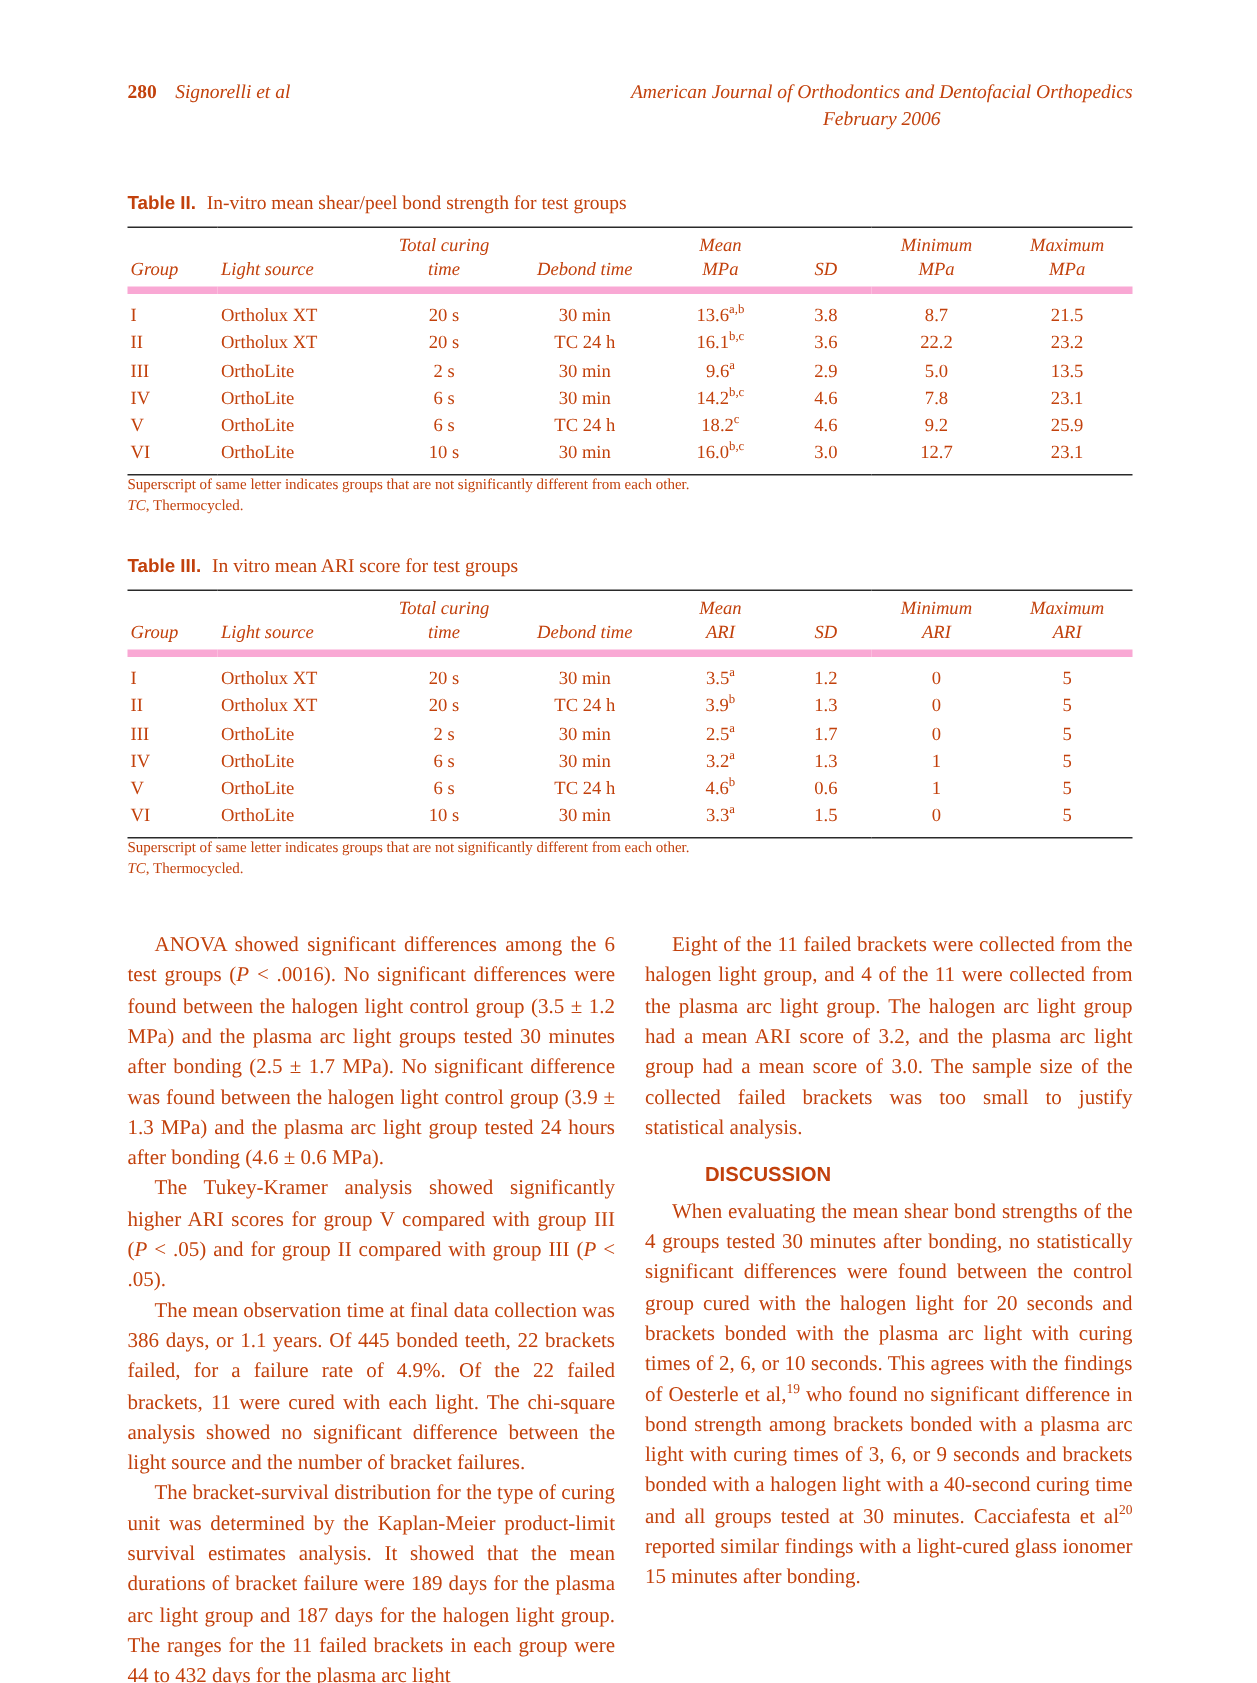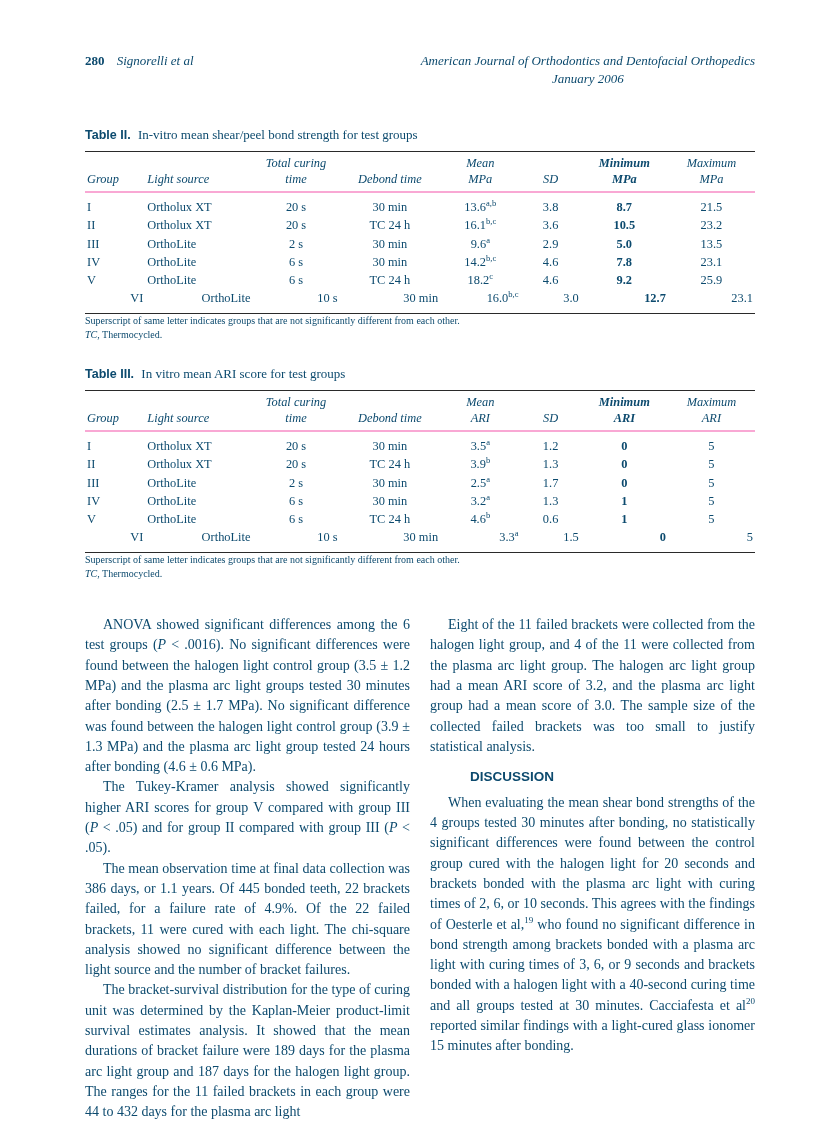--- a/index.html
+++ b/index.html
@@ -4,21 +4,21 @@
 <style>
   * { margin: 0; padding: 0; box-sizing: border-box; }
   html, body { background: #ffffff; }
   .page {
     width: 838px;
     height: 1122px;
     margin: 0 auto;
     background: #ffffff;
     padding: 52px 83px 30px 85px;
     font-family: "Liberation Serif", "DejaVu Serif", serif;
-    color: #0c4a6e;
+    color: #c2410c;
     overflow: hidden;
   }
   
   .page-header {
     display: flex;
     justify-content: space-between;
     align-items: flex-start;
     font-size: 13px;
     line-height: 1.35;
     margin-bottom: 40px;
@@ -37,32 +37,32 @@
     line-height: 1.3;
     border-bottom: 1px solid #2a2a2a;
   }
   .data-table thead th {
     font-style: italic;
     font-weight: 400;
     vertical-align: bottom;
     text-align: center;
     padding: 3px 2px 4px;
     border-top: 1px solid #2a2a2a;
-    border-bottom: 2px solid #f9a8d4;
+    border-bottom: 5px solid #f9a8d4;
   }
   .data-table td { padding: 1px 2px; text-align: center; }
   .data-table tbody tr:first-child td { padding-top: 6px; }
-  .data-table tbody tr:last-child td { padding-bottom: 7px; text-align: right; }
+  .data-table tbody tr:last-child td { padding-bottom: 7px; }
   .data-table th:nth-child(1), .data-table td:nth-child(1) { text-align: left; width: 9%; }
   .data-table th:nth-child(2), .data-table td:nth-child(2) { text-align: left; width: 16%; }
   .data-table th:nth-child(3), .data-table td:nth-child(3) { width: 13%; }
   .data-table th:nth-child(4), .data-table td:nth-child(4) { width: 15%; }
   .data-table th:nth-child(5), .data-table td:nth-child(5) { width: 12%; }
   .data-table th:nth-child(6), .data-table td:nth-child(6) { width: 9%; }
-  .data-table th:nth-child(7), .data-table td:nth-child(7) { width: 13%; font-weight: bold; }
+  .data-table th:nth-child(7), .data-table td:nth-child(7) { width: 13%; }
   .data-table th:nth-child(8), .data-table td:nth-child(8) { width: 13%; }
   .data-table sup { font-size: 8.5px; line-height: 0; }
   .footnote { font-size: 10px; line-height: 1.4; }
   .footnote:first-of-type { margin-top: 5px; }
   
   .body-columns {
     display: flex;
     gap: 20px;
     margin-top: 34px;
     font-size: 14px;
@@ -86,21 +86,21 @@
 
 <div class="page">
 
   <header class="page-header">
     <div class="header-left">
       <span class="page-num">280</span>
       <span class="authors">Signorelli et al</span>
     </div>
     <div class="header-right">
       <div class="journal">American Journal of Orthodontics and Dentofacial Orthopedics</div>
-      <div class="issue">January 2006</div>
+      <div class="issue">February 2006</div>
     </div>
   </header>
 
   <section class="table-block">
     <div class="table-caption">
       <span class="table-label">Table II.</span>
       <span class="table-title">In-vitro mean shear/peel bond strength for test groups</span>
     </div>
     <table class="data-table" data-table="tables.t2">
       <thead>
@@ -126,21 +126,21 @@
             <td>8.7</td>
             <td>21.5</td>
           </tr>
           <tr>
             <td>II</td>
             <td>Ortholux XT</td>
             <td>20 s</td>
             <td>TC 24 h</td>
             <td>16.1<sup>b,c</sup></td>
             <td>3.6</td>
-            <td>10.5</td>
+            <td>22.2</td>
             <td>23.2</td>
           </tr>
           <tr>
             <td>III</td>
             <td>OrthoLite</td>
             <td>2 s</td>
             <td>30 min</td>
             <td>9.6<sup>a</sup></td>
             <td>2.9</td>
             <td>5.0</td>

